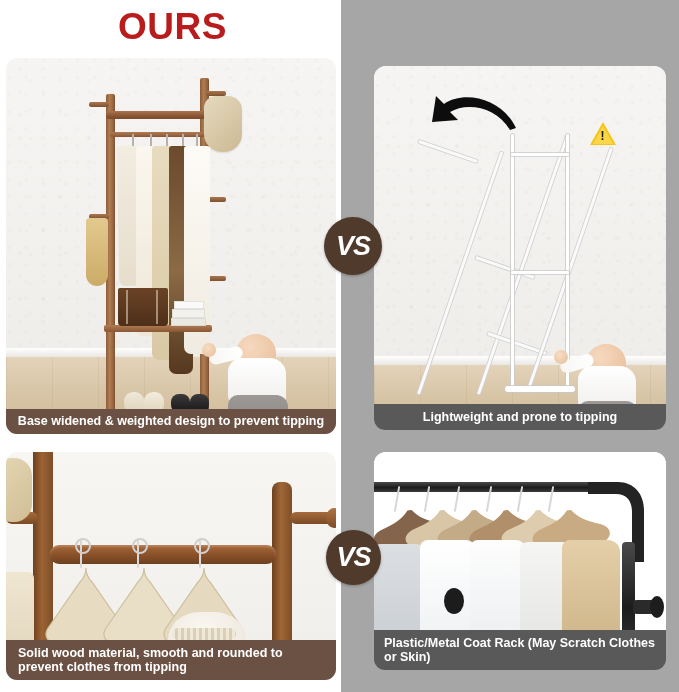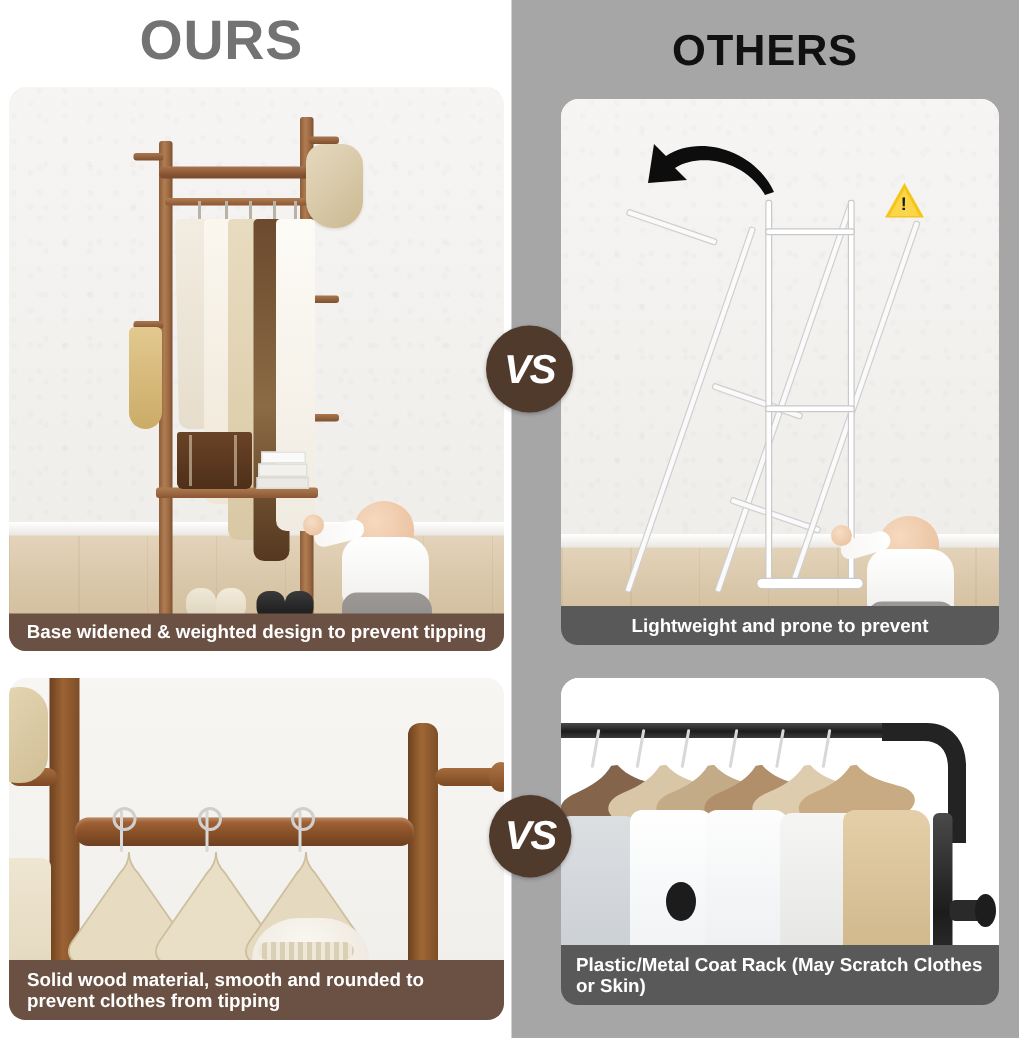--- a/index.html
+++ b/index.html
@@ -11,21 +11,21 @@
 
   
   .bg-left{position:absolute;left:0;top:0;width:341px;height:692px;background:#ffffff;}
   .bg-right{position:absolute;left:341px;top:0;width:338px;height:692px;background:#a6a6a6;}
 
   
   .title{
     position:absolute;font-weight:bold;letter-spacing:0.5px;
     white-space:nowrap;
   }
-  #title-ours{left:0;top:6px;width:295px;text-align:center;font-size:37px;color:#737373;}
+  #title-ours{left:0;top:6px;width:295px;text-align:center;font-size:37px;color:#b91c1c;padding-left:25px;}
   #title-others{left:341px;top:18px;width:338px;text-align:center;font-size:29px;color:#111111;}
 
   
   .panel{position:absolute;overflow:hidden;border-radius:12px;}
   .panel-inner{position:absolute;left:0;top:0;right:0;bottom:0;}
 
   
   #panel1{left:6px;top:58px;width:330px;height:376px;background:#f3f3f1;}
   
   #panel2{left:374px;top:66px;width:292px;height:364px;background:#f2f2f0;}
@@ -104,21 +104,20 @@
 </style>
 </head>
 <body>
 
 <div id="root">
 
   <div class="bg-left"></div>
   <div class="bg-right"></div>
 
   <div class="title" id="title-ours">OURS</div>
-  <div class="title" id="title-others">OTHERS</div>
 
   <div class="panel" id="panel1">
     <div class="panel-inner">
       <div class="wall"></div>
       <div class="baseboard" style="top:290px;"></div>
       <div class="floor" style="top:299px;height:77px;"></div>
 
       <div class="post wood" style="left:100px;top:36px;width:9px;height:328px;"></div>
 
       <div class="post wood" style="left:194px;top:20px;width:9px;height:344px;"></div>
@@ -238,21 +237,21 @@
            background:linear-gradient(90deg,#f7f6f4,#ffffff);border-radius:8px;transform:rotate(-16deg);"></div>
       <div style="position:absolute;left:180px;top:284px;width:14px;height:14px;
            background:radial-gradient(circle at 40% 35%,#f7ddc4,#e6bd98);border-radius:50%;"></div>
       <div style="position:absolute;left:204px;top:335px;width:60px;height:36px;
            background:linear-gradient(180deg,#9c9896,#8a8683);border-radius:10px 12px 10px 14px;"></div>
       <div style="position:absolute;left:234px;top:363px;width:22px;height:22px;
            background:radial-gradient(circle at 40% 35%,#f6d7bb,#e3b894);border-radius:8px 8px 10px 10px;"></div>
     </div>
   </div>
 
-  <div class="caption cap-gray" id="cap2">Lightweight and prone to prevent</div>
+  <div class="caption cap-gray" id="cap2">Lightweight and prone to tipping</div>
 
   <div class="panel" id="panel3">
     <div class="panel-inner">
       <div style="position:absolute;inset:0;background:linear-gradient(180deg,#f7f6f3,#efeeea);"></div>
 
       <div class="post" style="left:27px;top:-4px;width:20px;height:232px;border-radius:3px;
            background:linear-gradient(90deg,#6d411f,#9c6334 45%,#7d4e27);"></div>
 
       <div class="post" style="left:266px;top:30px;width:20px;height:200px;border-radius:8px 8px 3px 3px;
            background:linear-gradient(90deg,#6d411f,#a06736 45%,#7d4e27);"></div>

